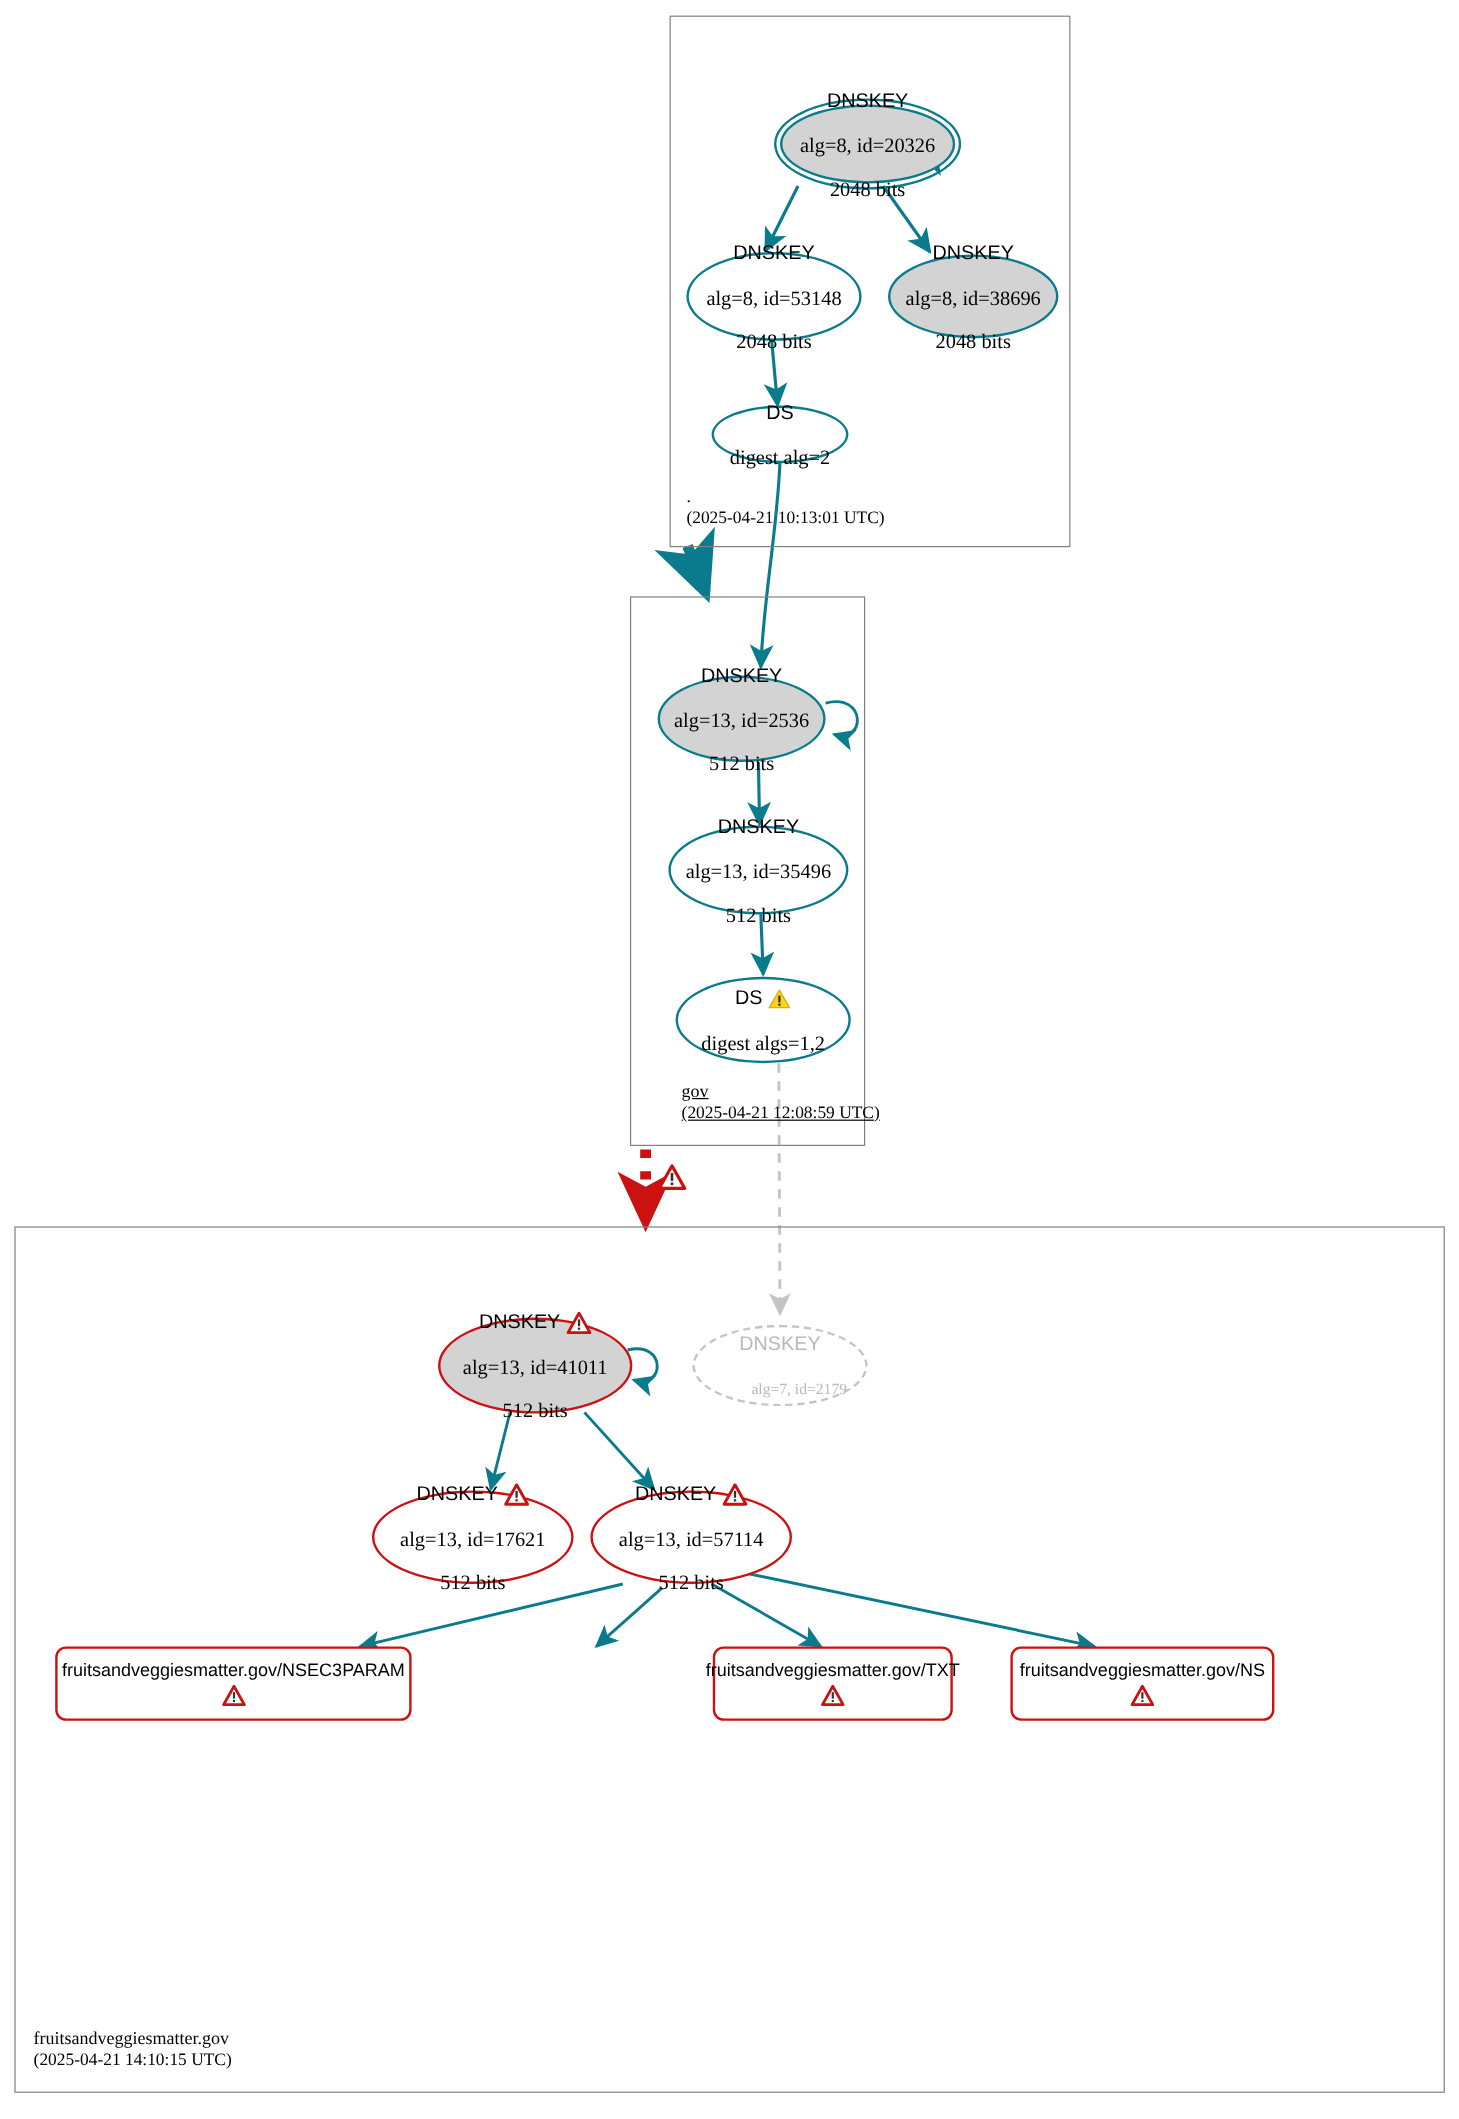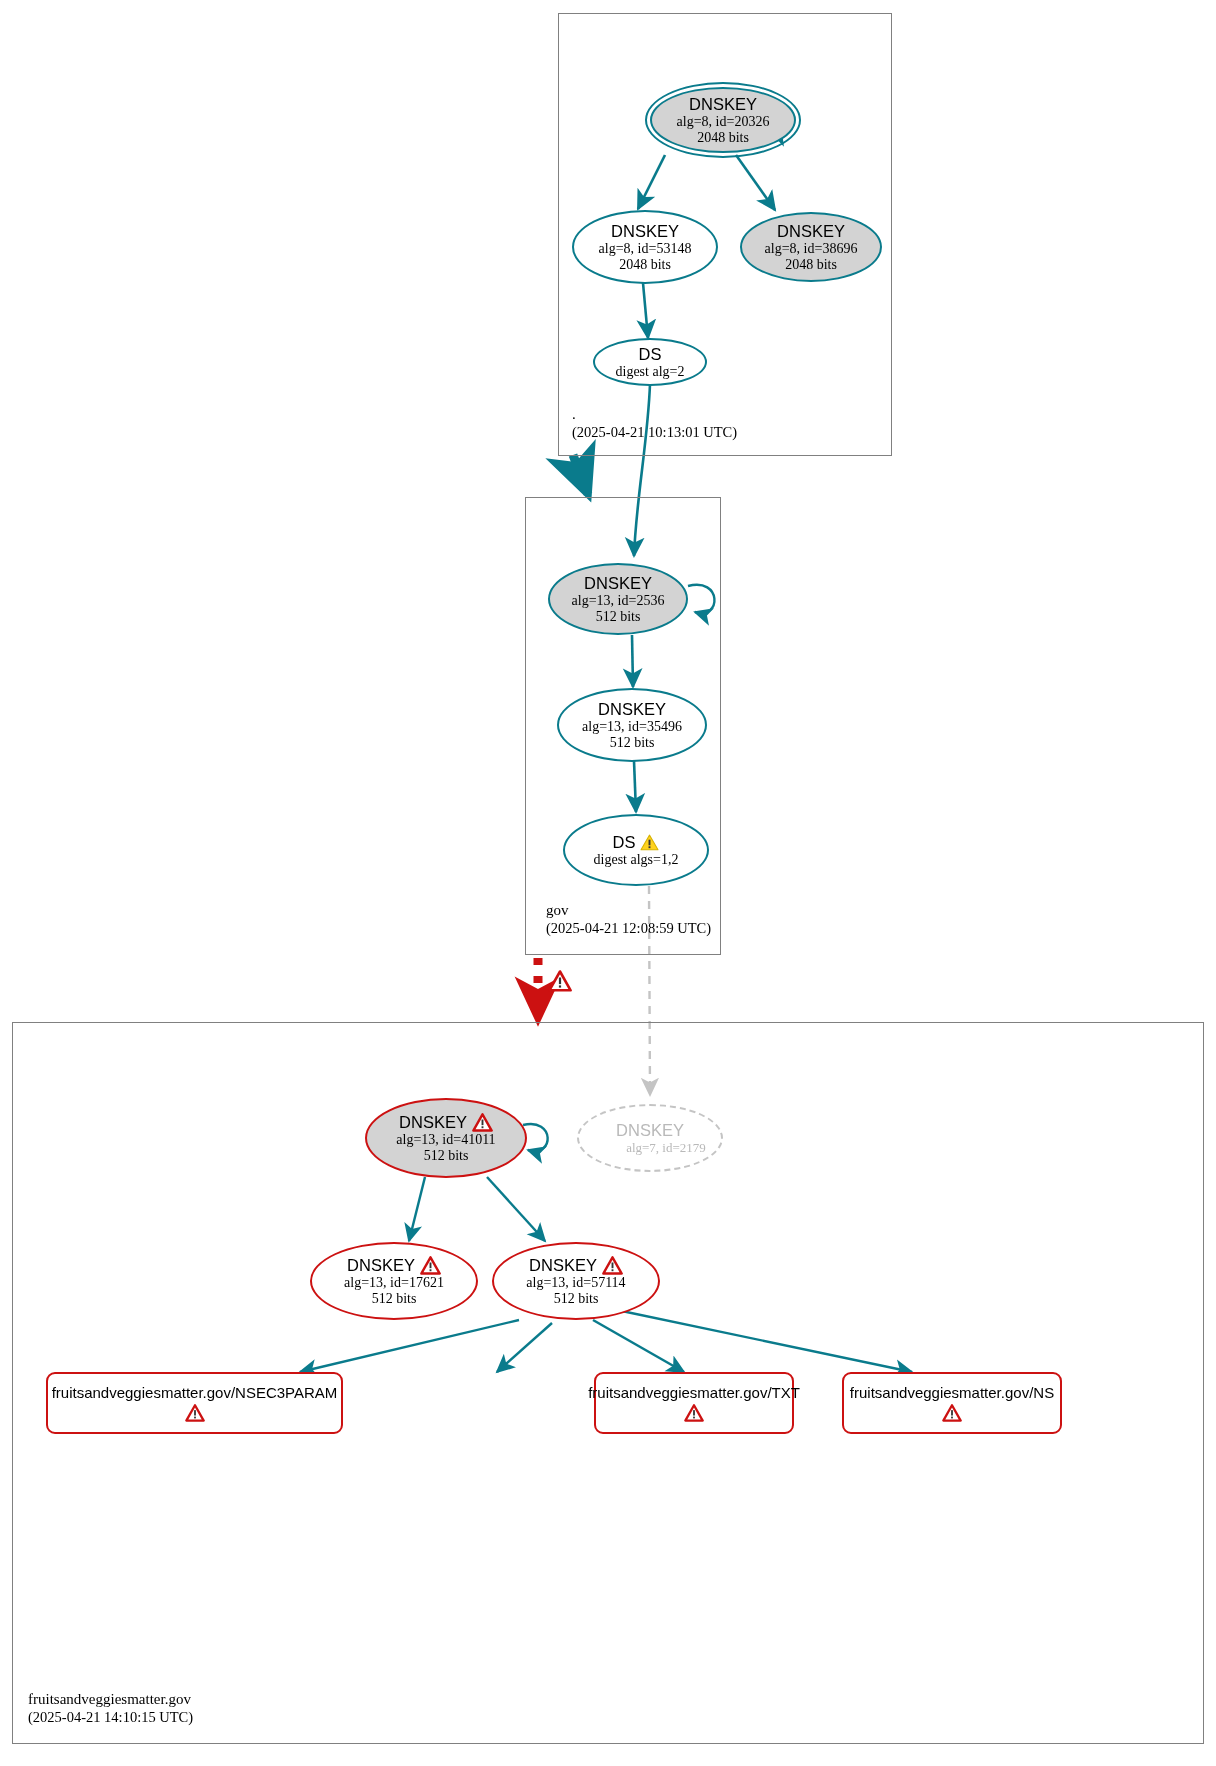--- a/index.html
+++ b/index.html
@@ -7,34 +7,34 @@
   #stage{position:relative;width:1216px;height:1766px;overflow:hidden;background:#fff;}
 
   svg#wires{position:absolute;left:0;top:0;width:1216px;height:1766px;overflow:visible;}
 
   .zonebox{position:absolute;border:1px solid #808080;background:transparent;box-sizing:border-box;}
   .zonelabel{position:absolute;font-family:"Liberation Serif",serif;color:#000;white-space:nowrap;}
   .zonelabel .zname{font-size:15px;line-height:18px;}
   .zonelabel .zdate{font-size:14.5px;line-height:18px;}
 
   .node{position:absolute;box-sizing:border-box;display:flex;flex-direction:column;
-        align-items:center;justify-content:center;text-align:center;}
+        align-items:center;justify-content:center;text-align:center;gap:20px;}
 
   .ell{border-radius:50%;}
   .ell.teal{border:2.2px solid #0a7b8c;}
   .ell.red{border:2.4px solid #cc1111;}
   .ell.grey-dash{border:2px dashed #c4c4c4;}
   .fill-grey{background:#d3d3d3;}
   .fill-white{background:#ffffff;}
 
   .dblring{position:absolute;border:2.2px solid #0a7b8c;border-radius:50%;box-sizing:border-box;}
 
   .t1{font-family:"Liberation Sans",sans-serif;font-size:16.5px;line-height:19px;color:#000;
       display:flex;align-items:center;justify-content:center;gap:5px;}
-  .t2{font-family:"Liberation Serif",serif;font-size:14px;line-height:16px;color:#000;}
+  .t2{font-family:"Liberation Serif",serif;font-size:17px;line-height:16px;color:#000;}
   .t1.muted{color:#b9b9b9;}
   .t2.muted{color:#b9b9b9;font-size:13px;margin-left:32px;}
 
   .rrbox{position:absolute;box-sizing:border-box;border:2.4px solid #cc1111;border-radius:9px;
          background:#fff;display:flex;flex-direction:column;align-items:center;justify-content:center;}
   .rrbox .rrlabel{font-family:"Liberation Sans",sans-serif;font-size:15px;line-height:18px;color:#000;white-space:nowrap;}
 
   .warn{display:inline-block;vertical-align:middle;line-height:0;}
 </style>
 </head>
@@ -95,21 +95,21 @@
     <path d="M 617,1310 L 912,1372" fill="none" stroke="#0a7b8c" stroke-width="2.4" marker-end="url(#ar-teal)"></path>
   </svg>
 
   <div class="zonebox" style="left:558px;top:13px;width:334px;height:443px;"></div>
   <div class="zonelabel" style="left:572px;top:405px;">
     <div class="zname">.</div>
     <div class="zdate">(2025-04-21 10:13:01 UTC)</div>
   </div>
 
   <div class="zonebox" style="left:525px;top:497px;width:196px;height:458px;"></div>
-  <div class="zonelabel" style="left:546px;top:901px;">
+  <div class="zonelabel" style="left:568px;top:901px;text-decoration:underline;">
     <div class="zname">gov</div>
     <div class="zdate">(2025-04-21 12:08:59 UTC)</div>
   </div>
 
   <div class="zonebox" style="left:12px;top:1022px;width:1192px;height:722px;"></div>
   <div class="zonelabel" style="left:28px;top:1690px;">
     <div class="zname">fruitsandveggiesmatter.gov</div>
     <div class="zdate">(2025-04-21 14:10:15 UTC)</div>
   </div>
 

